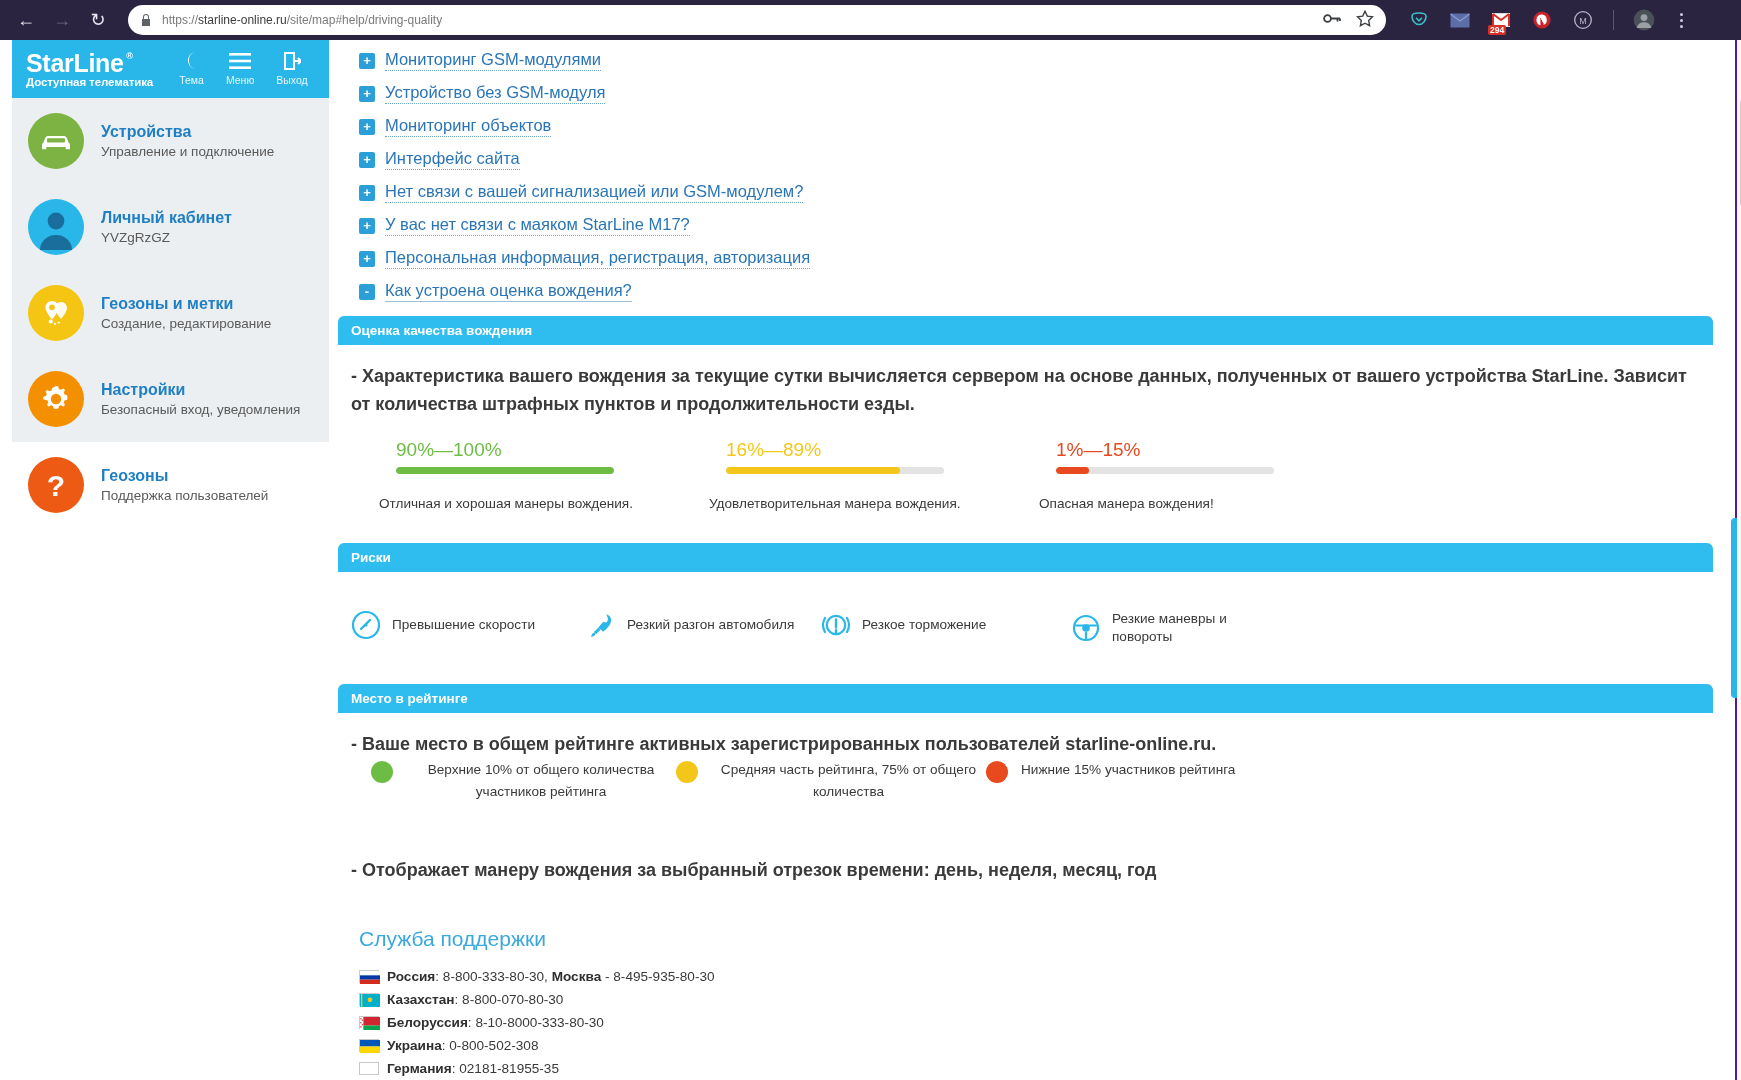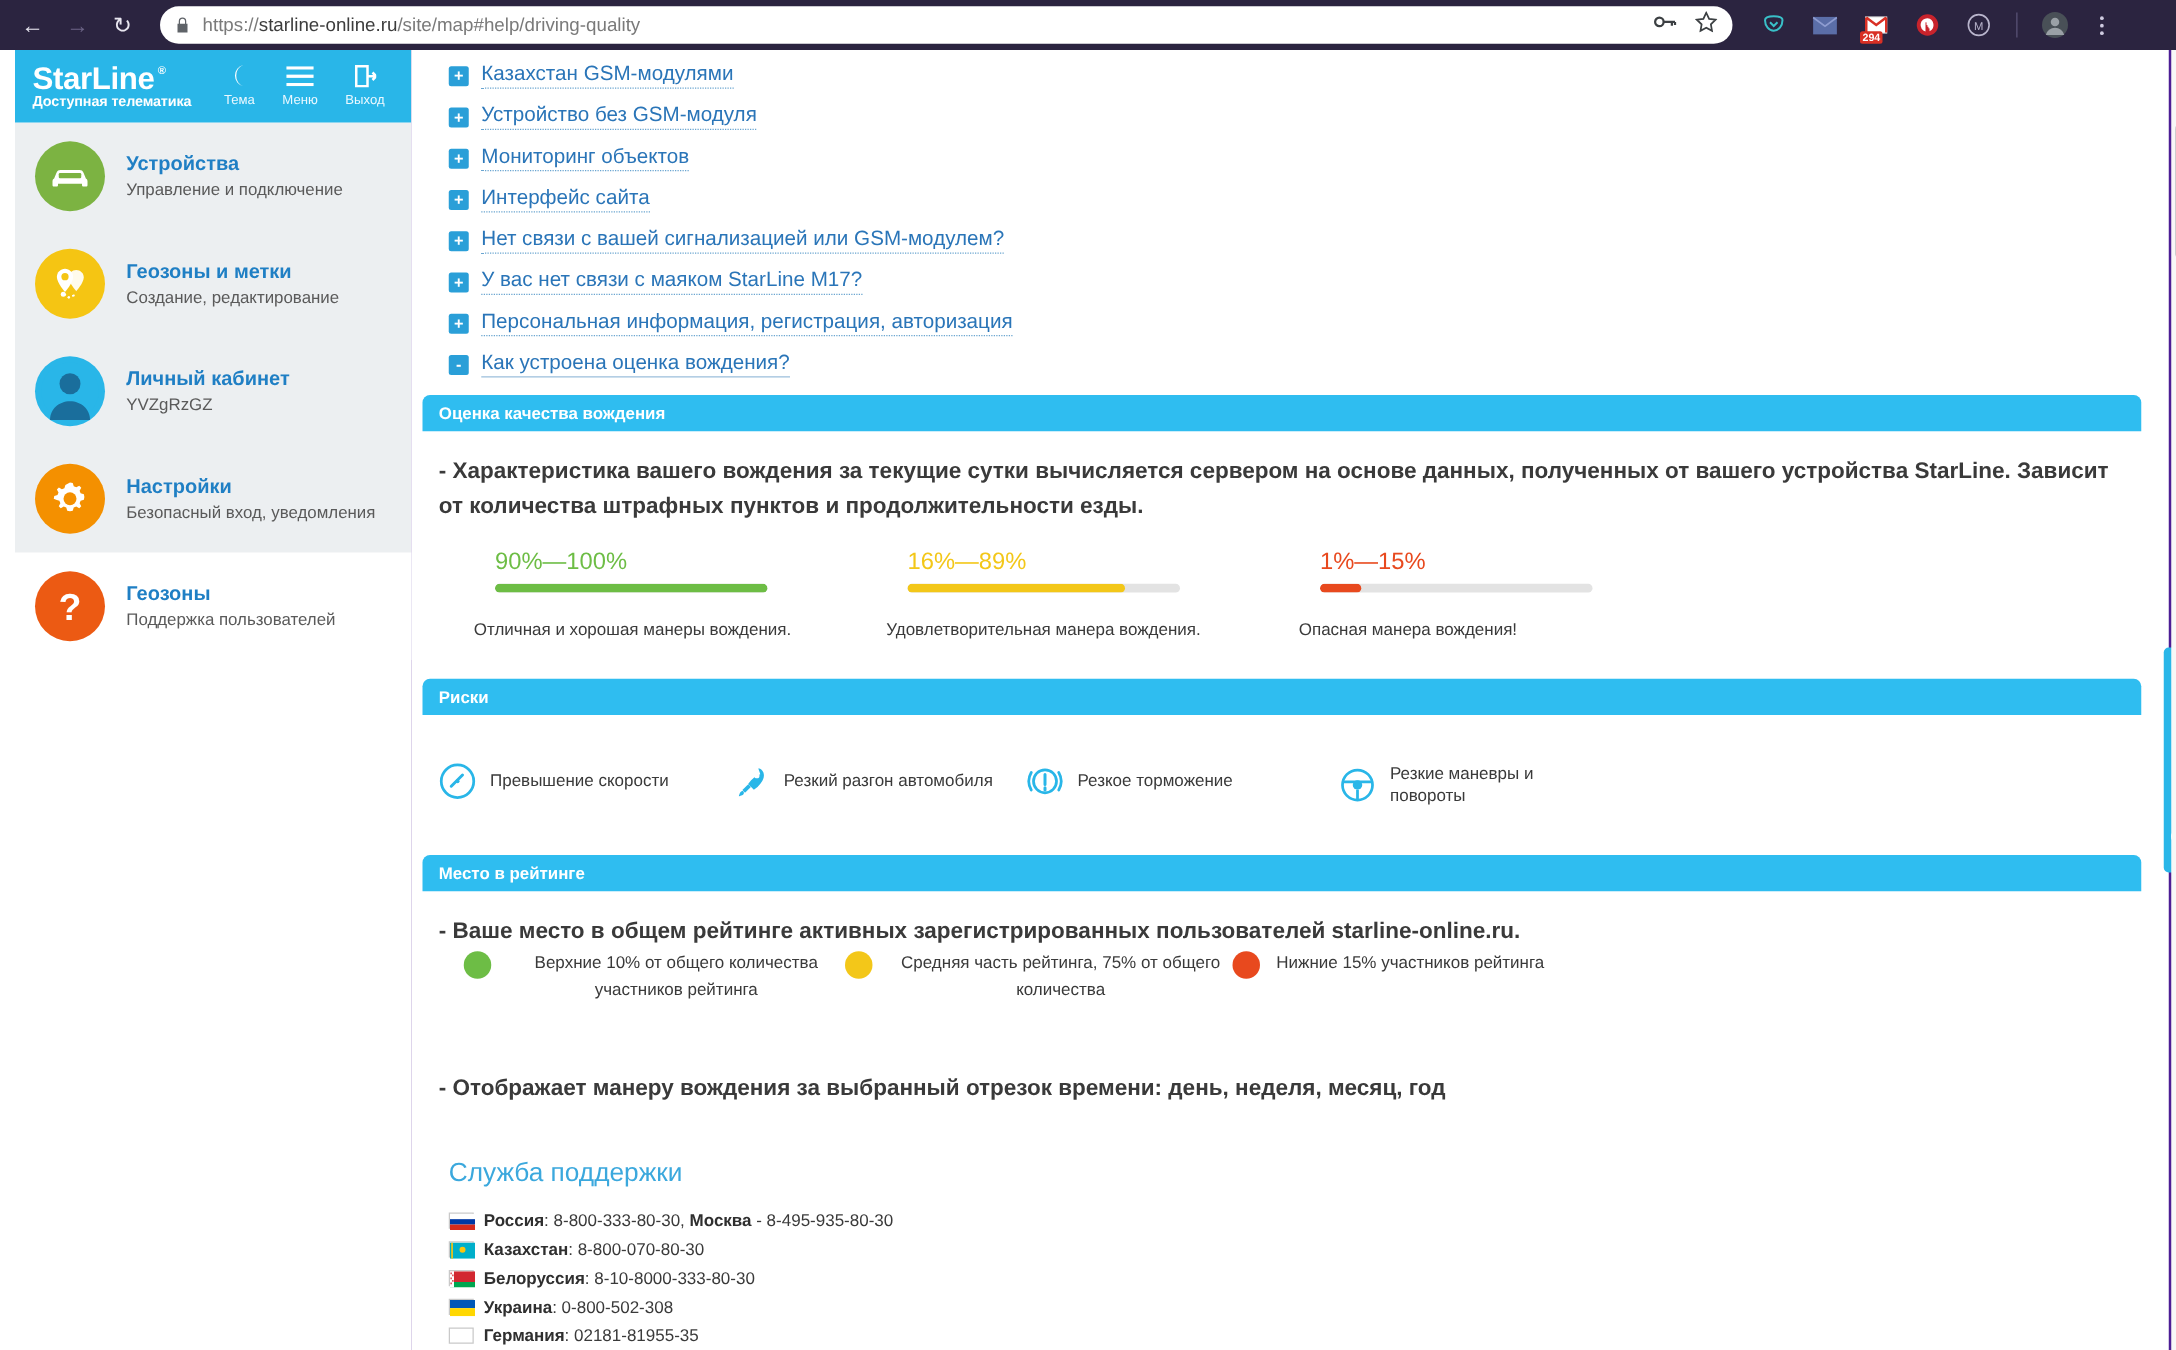--- a/index.html
+++ b/index.html
@@ -22,21 +22,21 @@
     color: #e8e6f0; font-size: 18px; line-height: 1;
   }
   .nav-btn.disabled { color: #6c6486; }
   .omnibox {
     flex: 1 1 auto; height: 30px; background: #ffffff; border-radius: 15px;
     display: flex; align-items: center; padding: 0 12px; margin: 0 8px;
     max-width: 1258px;
   }
   .lock-icon { margin-right: 10px; display: flex; align-items: center; }
   .url-text {
-    font-size: 15px; color: #3c3c3c; white-space: nowrap; overflow: hidden; text-align: center;
+    font-size: 12px; color: #3c3c3c; white-space: nowrap; overflow: hidden; text-align: center;
   }
   .url-text .dim { color: #7a7a7a; }
   .omni-actions { display: flex; align-items: center; gap: 14px; margin-left: auto; }
   .ext-icons {
     display: flex; align-items: center; gap: 19px; margin-left: 14px;
   }
   .ext-icon { width: 22px; height: 22px; display: flex; align-items: center; justify-content: center; position: relative; }
   .gmail-badge {
     position: absolute; bottom: -4px; left: -2px;
     background: #d93025; color: #fff; font-size: 8.5px; font-weight: bold;
@@ -286,50 +286,50 @@
               <rect x="9" y="9.3" width="18" height="4.2" rx="1" fill="#7cb342"></rect>
             </svg>
         </span>
         <span class="nav-texts">
           <span class="nav-title" style="display:block">Устройства</span>
           <span class="nav-sub" style="display:block">Управление и подключение</span>
         </span>
       </div>
 
       <div class="nav-item">
+        <span class="nav-badge" style="background:#29b6e8">
+          <svg width="46" height="46" viewBox="0 0 46 46">
+              <circle cx="23" cy="23" r="23" fill="#29b6e8"></circle>
+              <circle cx="23" cy="17" r="8.4" fill="#1a6e9c"></circle>
+              <path d="M7 46c0-8.8 7.2-15 16-15s16 6.2 16 15z" fill="#1a6e9c"></path>
+            </svg>
+        </span>
+        <span class="nav-texts">
+          <span class="nav-title" style="display:block">Личный кабинет</span>
+          <span class="nav-sub" style="display:block">YVZgRzGZ</span>
+        </span>
+      </div>
+
+      <div class="nav-item">
         <span class="nav-badge" style="background:#f5c513">
           <svg width="34" height="34" viewBox="0 0 34 34">
               <path d="M22 6c3.3 0 6 2.7 6 6 0 4.2-6 11-6 11s-6-6.8-6-11c0-3.3 2.7-6 6-6z" fill="#fff" opacity="0.92"></path>
               <path d="M13 5c3.6 0 6.5 2.9 6.5 6.5 0 4.6-6.5 12-6.5 12S6.5 16.1 6.5 11.5C6.5 7.9 9.4 5 13 5z" fill="#fff"></path>
               <circle cx="13" cy="11.3" r="2.9" fill="#f5c513"></circle>
               <path d="M12 25l4 3 5-2" stroke="#fff" stroke-width="1.6" fill="none" stroke-dasharray="2 2"></path>
               <circle cx="11.6" cy="25.4" r="2" fill="#fff"></circle>
             </svg>
         </span>
         <span class="nav-texts">
           <span class="nav-title" style="display:block">Геозоны и метки</span>
           <span class="nav-sub" style="display:block">Создание, редактирование</span>
         </span>
       </div>
 
       <div class="nav-item">
-        <span class="nav-badge" style="background:#29b6e8">
-          <svg width="46" height="46" viewBox="0 0 46 46">
-              <circle cx="23" cy="23" r="23" fill="#29b6e8"></circle>
-              <circle cx="23" cy="17" r="8.4" fill="#1a6e9c"></circle>
-              <path d="M7 46c0-8.8 7.2-15 16-15s16 6.2 16 15z" fill="#1a6e9c"></path>
-            </svg>
-        </span>
-        <span class="nav-texts">
-          <span class="nav-title" style="display:block">Личный кабинет</span>
-          <span class="nav-sub" style="display:block">YVZgRzGZ</span>
-        </span>
-      </div>
-
-      <div class="nav-item">
         <span class="nav-badge" style="background:#f49000">
           <svg width="34" height="34" viewBox="0 0 34 34">
               <path d="M17 4l2.2.4.8 2.6 2 .8 2.4-1.3 1.6 1.6-1.3 2.4.8 2 2.6.8.4 2.2-.4 2.2-2.6.8-.8 2 1.3 2.4-1.6 1.6-2.4-1.3-2 .8-.8 2.6-2.2.4-2.2-.4-.8-2.6-2-.8-2.4 1.3-1.6-1.6 1.3-2.4-.8-2-2.6-.8L4 17l.4-2.2 2.6-.8.8-2-1.3-2.4 1.6-1.6 2.4 1.3 2-.8.8-2.6z" fill="#fff"></path>
               <circle cx="17" cy="17" r="5.2" fill="#f49000"></circle>
             </svg>
         </span>
         <span class="nav-texts">
           <span class="nav-title" style="display:block">Настройки</span>
           <span class="nav-sub" style="display:block">Безопасный вход, уведомления</span>
         </span>
@@ -347,21 +347,21 @@
         </span>
       </div>
     </nav>
   </aside>
 
   <main class="content">
 
     <div class="faq">
       <div class="faq-row">
         <span class="toggle-box">+</span>
-        <span class="faq-link">Казахстан GSM-модулями</span>
+        <span class="faq-link">Мониторинг GSM-модулями</span>
       </div>
       <div class="faq-row">
         <span class="toggle-box">+</span>
         <span class="faq-link">Устройство без GSM-модуля</span>
       </div>
       <div class="faq-row">
         <span class="toggle-box">+</span>
         <span class="faq-link">Мониторинг объектов</span>
       </div>
       <div class="faq-row">

